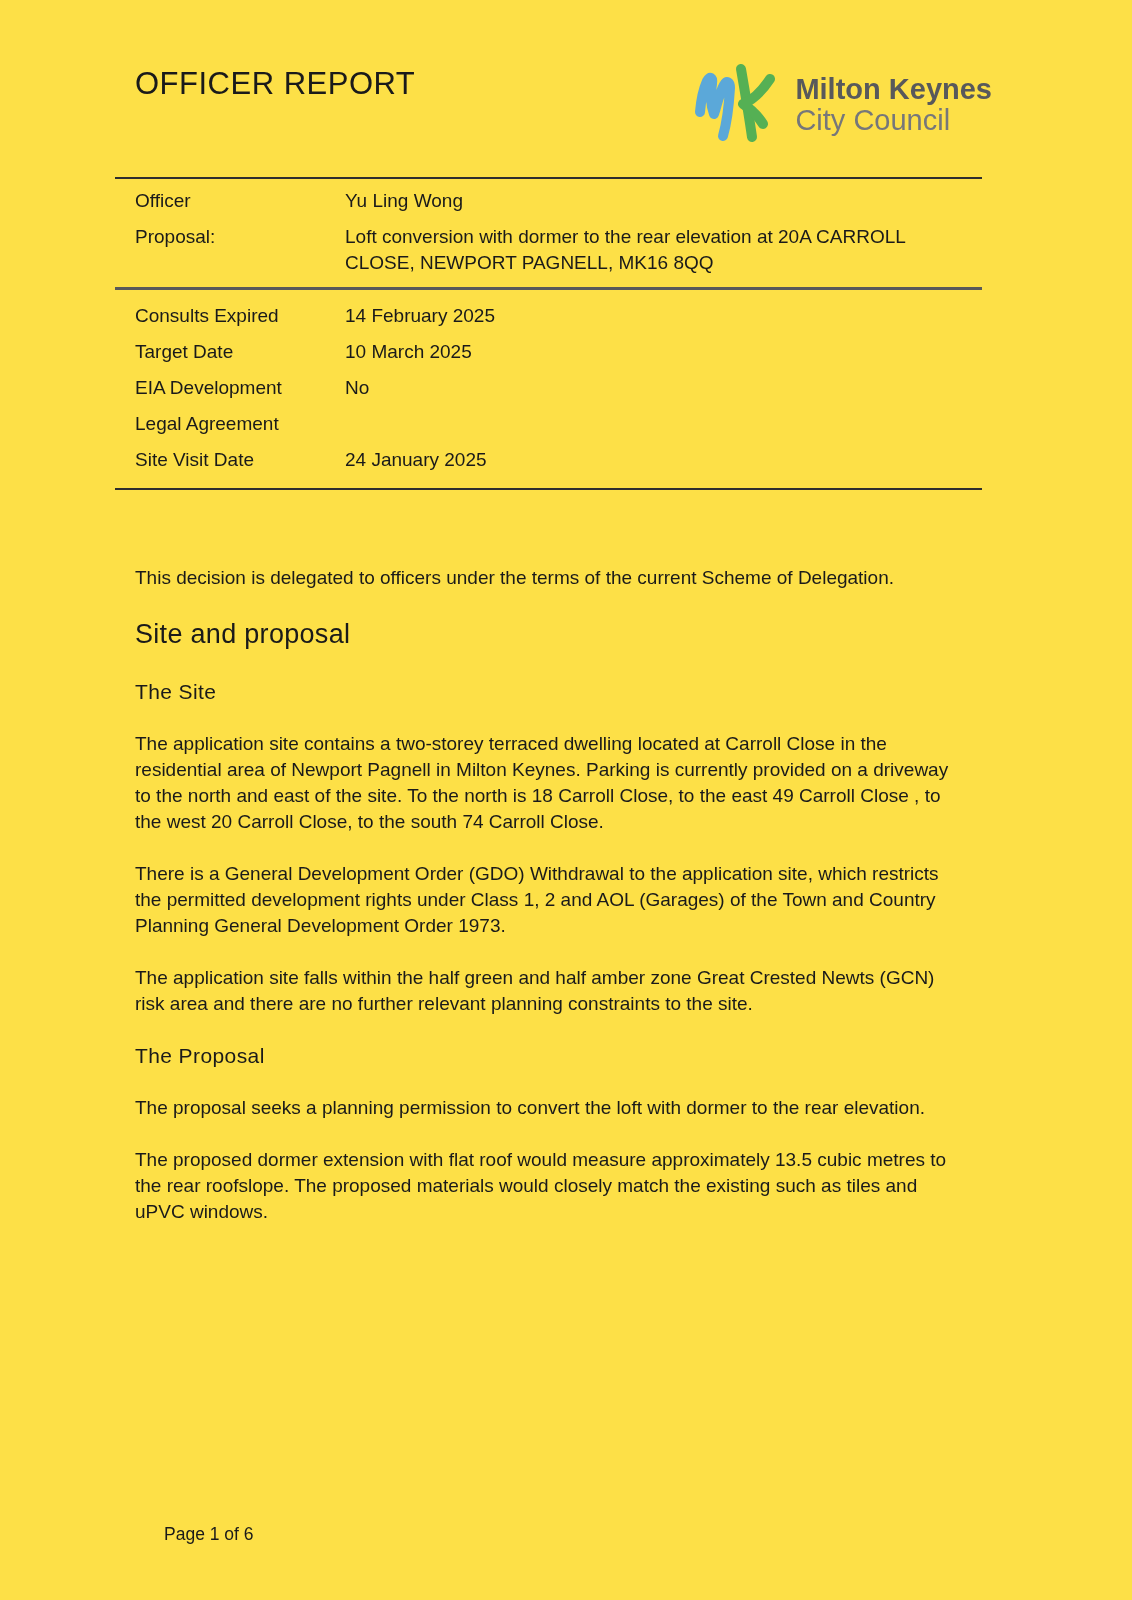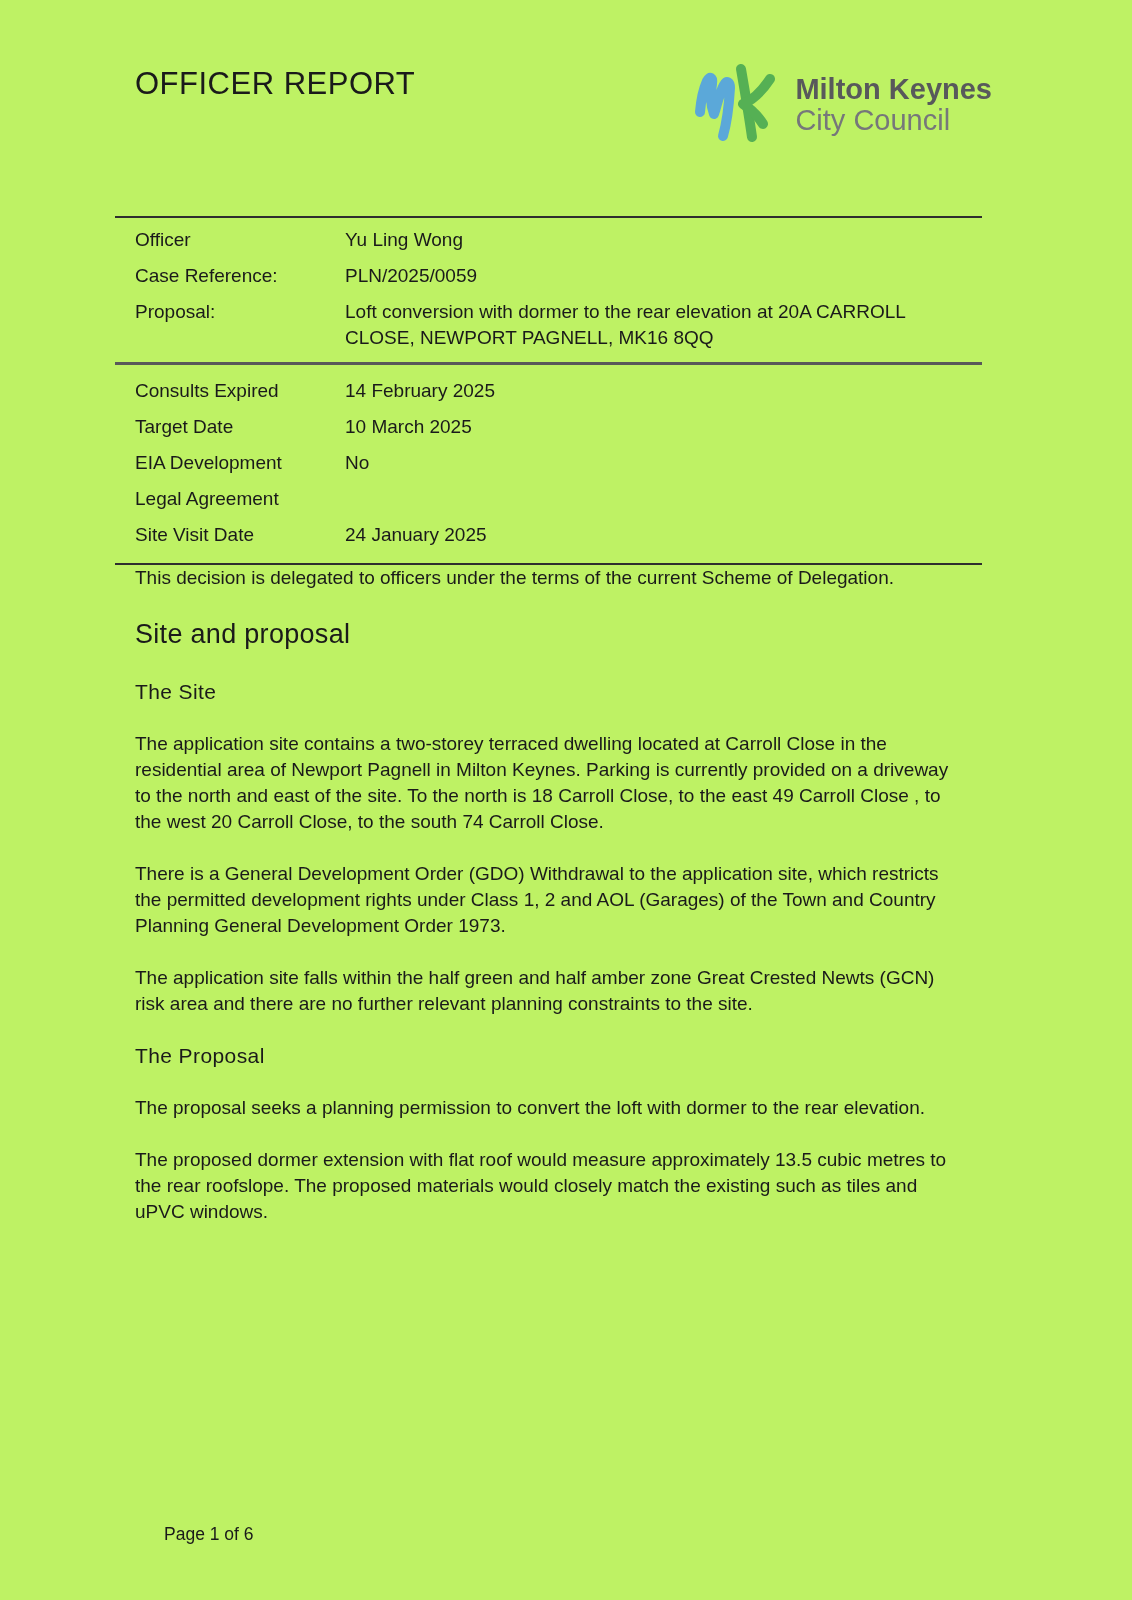--- a/index.html
+++ b/index.html
@@ -4,21 +4,21 @@
 <style>
   html, body {
     margin: 0;
     padding: 0;
     background: #ffffff;
   }
   .page {
     position: relative;
     width: 1132px;
     height: 1600px;
-    background: #bef264;
+    background: #fde047;
     font-family: "Liberation Sans", sans-serif;
     color: #1a1a1a;
     overflow: hidden;
   }
 
   
   .header {
     position: absolute;
     top: 50px;
     left: 135px;
@@ -61,21 +61,20 @@
   }
 
   
   .tables {
     position: absolute;
     top: 177px;
     left: 115px;
     width: 867px;
     font-size: 19px;
     line-height: 26px;
-    margin-top: 39px;
   }
   .tbl {
     width: 100%;
   }
   .tbl-case {
     border-top: 2px solid #2e2e2e;
     padding: 4px 0 6px 0;
   }
   .tbl-dates {
     border-top: 3px solid #595959;
@@ -149,24 +148,20 @@
     </div>
   </div>
 
   <div class="tables">
     <div class="tbl tbl-case">
       <div class="row">
         <div class="lbl">Officer</div>
         <div class="val">Yu Ling Wong</div>
       </div>
       <div class="row">
-        <div class="lbl">Case Reference:</div>
-        <div class="val">PLN/2025/0059</div>
-      </div>
-      <div class="row">
         <div class="lbl">Proposal:</div>
         <div class="val">Loft conversion with dormer to the rear elevation at 20A CARROLL CLOSE, NEWPORT PAGNELL, MK16 8QQ</div>
       </div>
     </div>
     <div class="tbl tbl-dates">
       <div class="row">
         <div class="lbl">Consults Expired</div>
         <div class="val">14 February 2025</div>
       </div>
       <div class="row">

